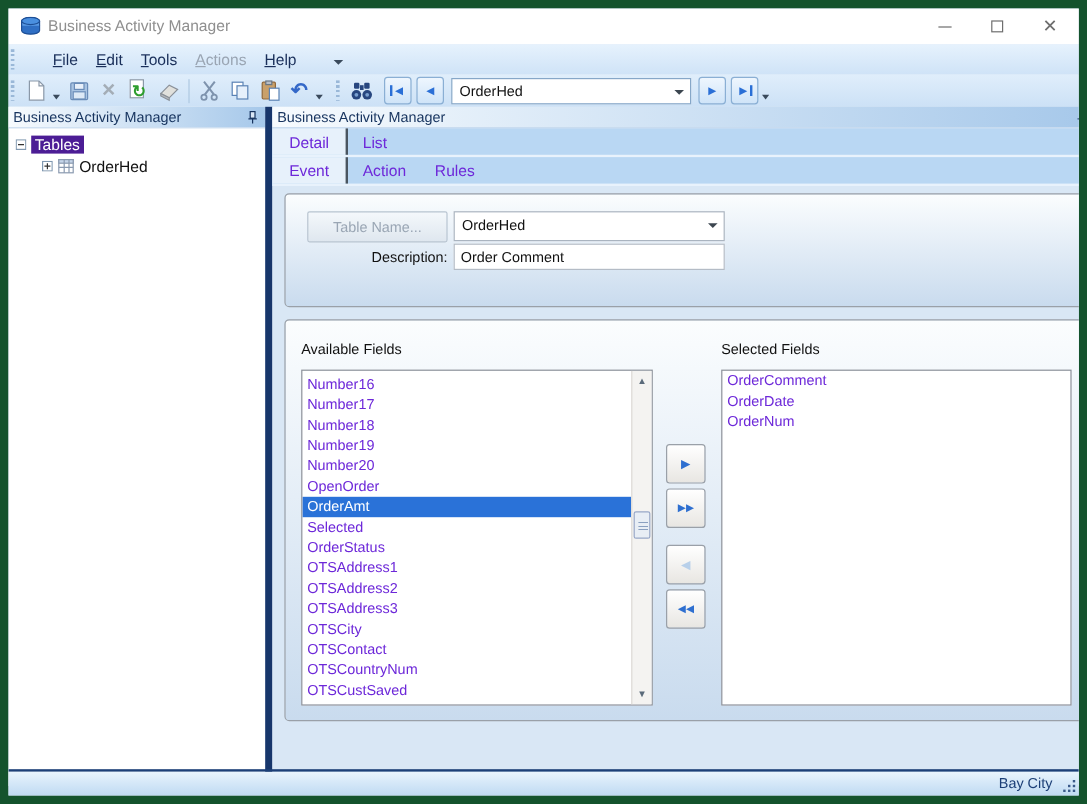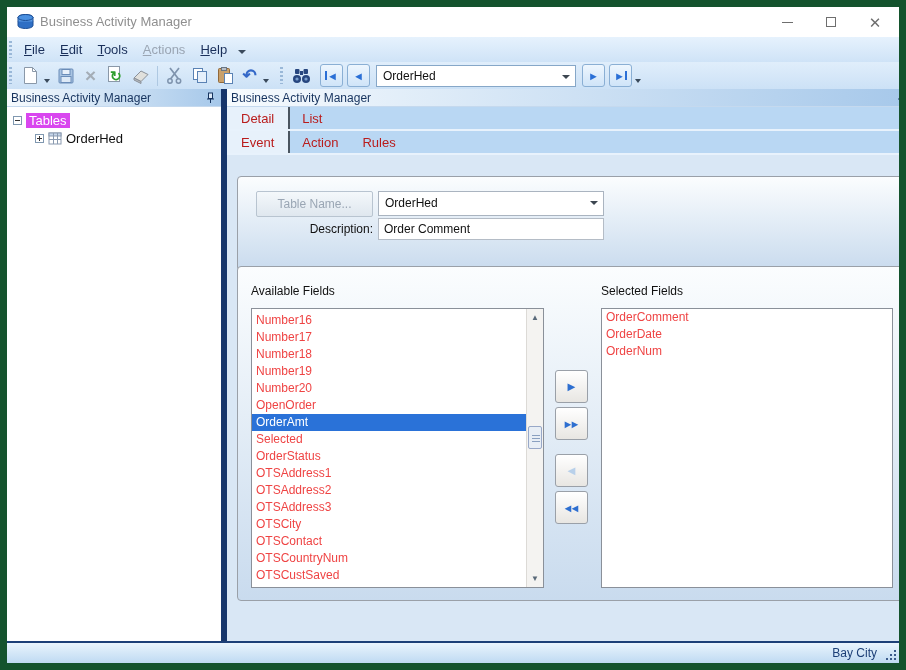--- a/index.html
+++ b/index.html
@@ -10,21 +10,21 @@
   .titlebar { position:absolute; left:0; top:0; width:100%; height:30px; background:#ffffff; }
   .app-icon { position:absolute; left:10px; top:7px; width:17px; height:16px; }
   .title-text { position:absolute; left:33px; top:7px; font-size:13px; color:#8f8f8f; }
   .win-controls { position:absolute; right:2px; top:0; height:30px; display:flex; }
   .win-btn { width:44px; height:30px; display:flex; align-items:center; justify-content:center; color:#6e6e6e; }
   .glyph-min { width:11px; height:0; border-top:1px solid #6e6e6e; }
   .glyph-max { width:10px; height:10px; border:1px solid #6e6e6e; }
   .glyph-close { font-size:15px; color:#6e6e6e; line-height:15px; }
 
   
-  .menubar { position:absolute; left:0; top:30px; width:100%; height:25px; background:linear-gradient(#e6f2fd,#cfe3f7); display:flex; align-items:center; }
+  .menubar { position:absolute; left:0; top:30px; width:100%; height:25px; background:linear-gradient(#e6f2fd,#cfe3f7); display:flex; align-items:center;gap:20px; }
   .grip { width:3px; height:17px; margin:0 6px 0 2px; background-image:repeating-linear-gradient(to bottom,#9ab8d8 0 2px,transparent 2px 4px); }
   .menu-item { font-size:13px; color:#1a2f5a; padding:3px 6px; margin-right:3px; }
   .menu-item.disabled { color:#9aa5b3; }
   .menu-item u { text-decoration:underline; }
   .overflow-arrow { width:0; height:0; border-left:4px solid transparent; border-right:4px solid transparent; border-top:4px solid #3a4a5c; margin-left:2px; margin-top:4px; }
 
   
   .toolbar { position:absolute; left:0; top:55px; width:100%; height:27px; background:linear-gradient(#e0eefb,#cce1f6); display:flex; align-items:center; }
   .tb-btn { height:23px; min-width:23px; display:flex; align-items:center; justify-content:center; margin:0 1px; }
   .tb-sep { width:1px; height:20px; background:#aec8e2; margin:0 4px; }
@@ -44,49 +44,49 @@
   .splitter { position:absolute; left:214px; top:82px; width:6px; height:566px; background:#17366b; }
   .right-panel { position:absolute; left:220px; top:82px; width:685px; height:566px; background:#d9e7f5; }
 
   .panel-header { position:relative; height:18px; background:linear-gradient(to right,#f7fbfe,#a6c8ea); font-size:12px; color:#16335e; line-height:18px; padding-left:4px; border-bottom:1px solid #c5d9ee; }
   .pin { position:absolute; right:6px; top:3px; }
 
   
   .tree { padding-top:4px; font-size:13px; }
   .tree-row { display:flex; align-items:center; height:18px; }
   .expand-box { width:9px; height:9px; flex:none; margin-right:4px; }
-  .tree-label-sel { background:#d946ef; color:#fff; padding:0 3px;text-align:center; }
+  .tree-label-sel { background:#4c1d95; color:#fff; padding:0 3px;text-align:center; }
   .tree-label { color:#111; }
   .tree-icon { margin-right:4px; display:flex; }
 
   
   .tabrow { position:relative; height:24px; background:#b9d7f3; display:flex; align-items:stretch; border-bottom:2px solid #e8f2fc; }
-  .tab { font-size:13px; color:#b91c1c; line-height:24px; padding:0 12px; }
+  .tab { font-size:13px; color:#6d28d9; line-height:24px; padding:0 12px; }
   .tab.active { background:#e7f1fb; border-right:2px solid #4a5560; padding:0 14px; }
 
   .content { position:relative; height:498px; }
 
   .groupbox { position:absolute; border:1px solid #9aa0a8; border-radius:4px; background:linear-gradient(#fbfdfe,#c9dbee); }
-  #group-form { left:10px; top:21px; width:667px; height:95px; }
+  #group-form { left:10px; top:6px; width:667px; height:95px; }
   #group-fields { left:10px; top:111px; width:667px; height:335px; }
 
   .btn-disabled { position:absolute; left:18px; top:14px; width:117px; height:26px; background:linear-gradient(#f4f8fb,#dfe7ef); border:1px solid #b8c4d0; border-radius:2px; color:#9aa6b4; font-size:12px; font-family:"Liberation Sans",sans-serif; }
   .form-combo { position:absolute; left:140px; top:14px; width:226px; height:25px; background:#fff; border:1px solid #aab4c0; font-size:12px; color:#111; line-height:23px; padding-left:6px; }
   .form-label { position:absolute; left:18px; top:45px; width:117px; text-align:right; font-size:12px; color:#111; }
   .form-input { position:absolute; left:140px; top:41px; width:226px; height:22px; background:#fff; border:1px solid #b4bcc6; font-size:12px; color:#111; padding-left:5px; font-family:"Liberation Sans",sans-serif; }
 
   .list-label { position:absolute; top:17px; font-size:12px; color:#111; }
   #available-label { left:13px; }
   #selected-label { left:363px; }
   .listbox { position:absolute; top:41px; height:280px; background:#fff; border:1px solid #8a9099; overflow:hidden; }
   #available-list { left:13px; width:293px; }
   #selected-list { left:363px; width:292px; }
   .lb-inner { position:absolute; left:0; top:0; right:0; }
   #available-items { top:-14px; right:17px; }
-  .lb-item { height:17px; line-height:17px; font-size:12px; color:#ef4444; padding-left:4px; white-space:nowrap; }
+  .lb-item { height:17px; line-height:17px; font-size:12px; color:#6d28d9; padding-left:4px; white-space:nowrap; }
   .lb-item.selected { background:#2a72d8; color:#fff; }
 
   
   .vscroll { position:absolute; right:0; top:0; bottom:0; width:17px; background:#f4f3f1; border-left:1px solid #dcdad6; }
   .vs-btn { position:absolute; left:0; width:16px; height:17px; color:#5a6a7a; font-size:8px; text-align:center; line-height:17px; }
   .vs-up { top:0; }
   .vs-down { bottom:0; }
   .vs-thumb { position:absolute; left:1px; top:117px; width:14px; height:23px; background:#e8eef5; border:1px solid #98a8c8; border-radius:2px; }
   .vs-grip { position:absolute; left:3px; top:8px; width:8px; height:7px; background-image:repeating-linear-gradient(to bottom,#8aa0c0 0 1px,transparent 1px 3px); }
 

